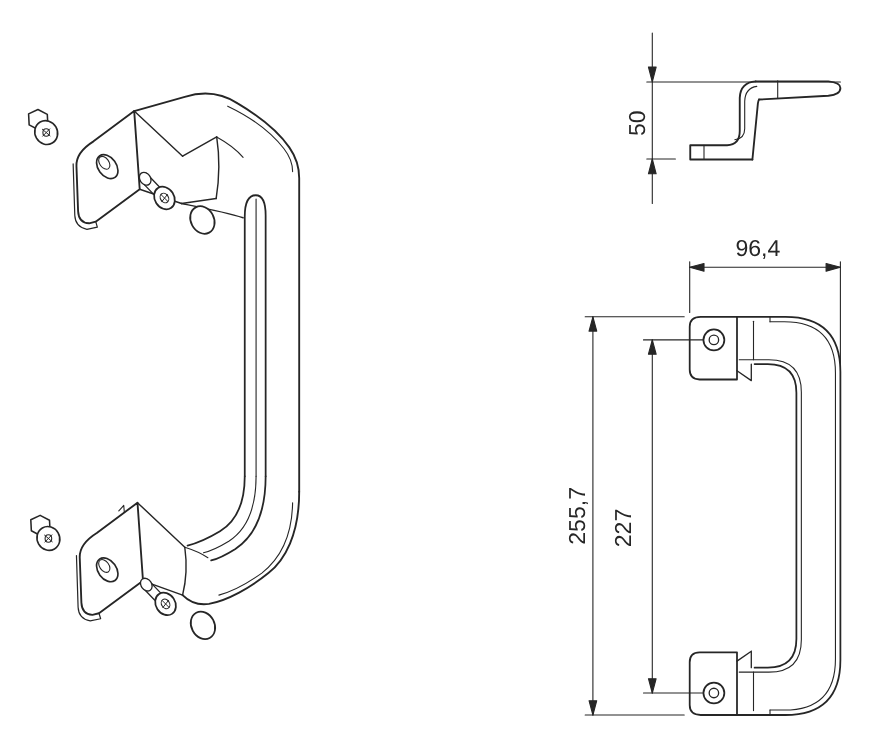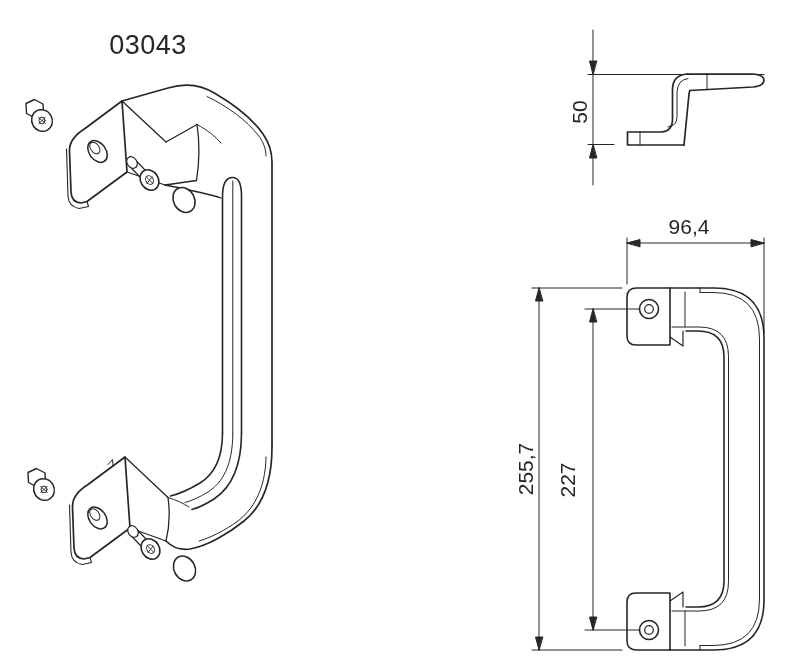--- a/index.html
+++ b/index.html
@@ -166,21 +166,20 @@
           <path d="M585,309 H639"></path>
           <path d="M585,630 H639"></path>
           <path d="M593,309 V630"></path>
           <path d="M593,309 L589.5,322 L596.5,322 Z" fill="#262626"></path>
           <path d="M593,630 L589.5,617 L596.5,617 Z" fill="#262626"></path>
         </g>
       </g>
     </g>
   </svg>
 
-  <div class="lbl part-no" style="left:148px;top:45px;">03043</div>
 
   <div class="lbl dim rot" style="left:580px;top:112px;">50</div>
 
   <div class="lbl dim" style="left:689px;top:227px;">96,4</div>
 
   <div class="lbl dim rot" style="left:526px;top:469px;">255,7</div>
 
   <div class="lbl dim rot" style="left:568px;top:480px;">227</div>
 
 </div>

